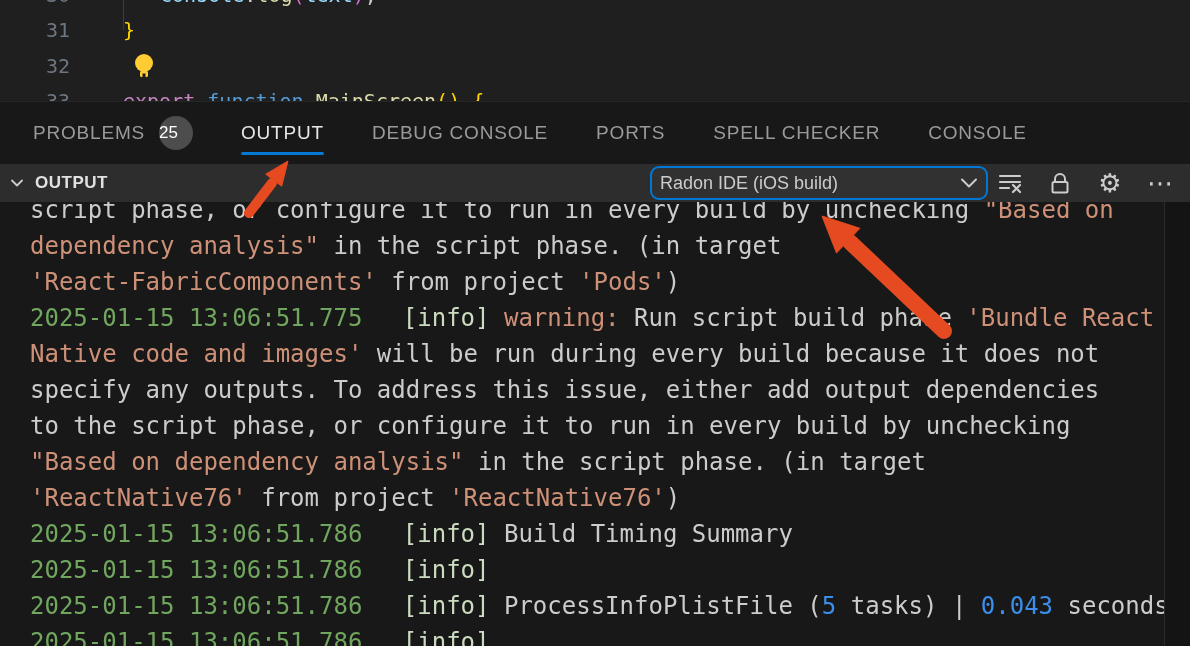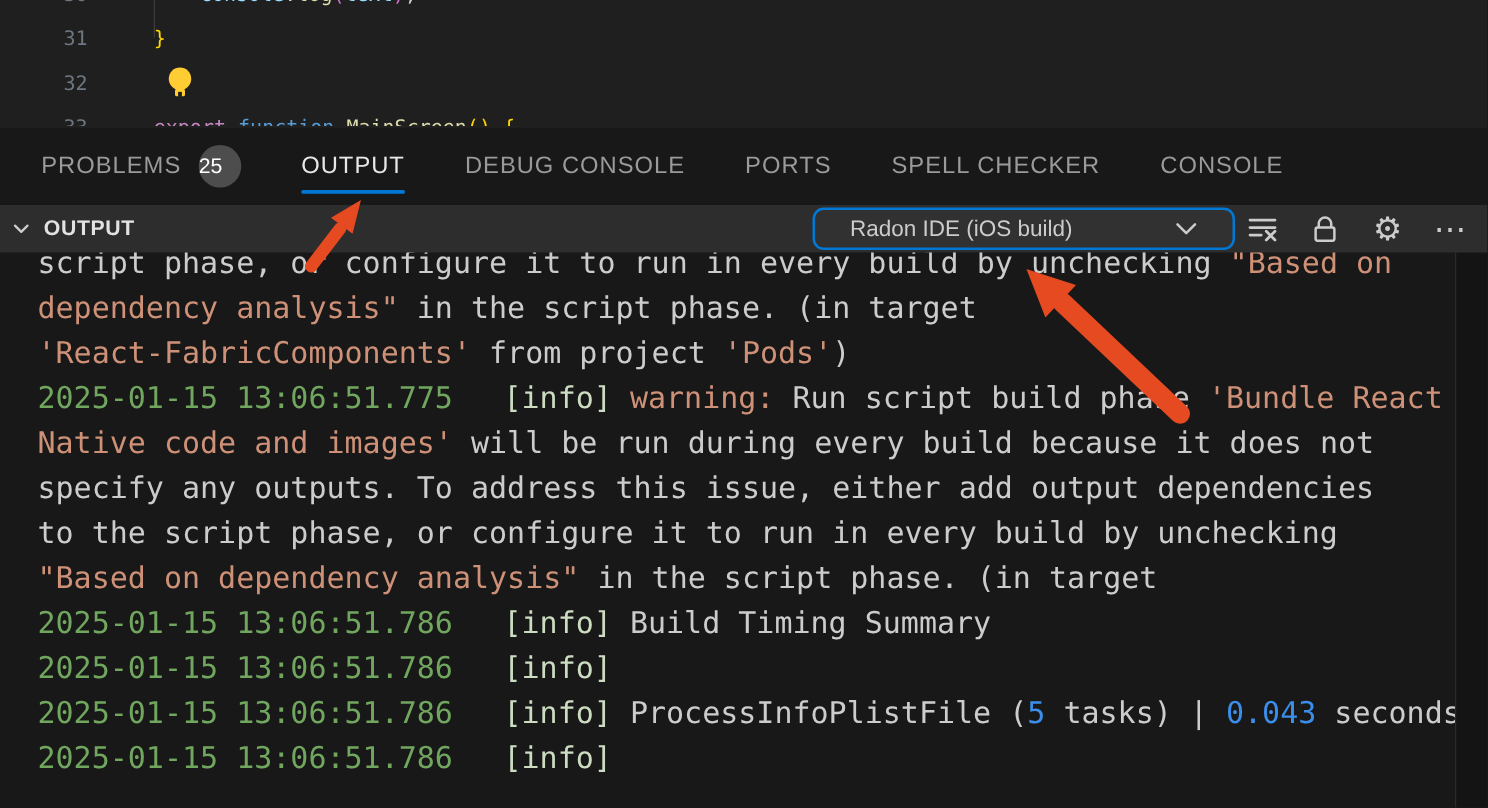--- a/index.html
+++ b/index.html
@@ -3,21 +3,21 @@
 <meta charset="utf-8">
 <style>
   * { margin:0; padding:0; box-sizing:border-box; }
   html,body { width:1190px; height:646px; overflow:hidden; background:#181818;
               font-family:"Liberation Sans", sans-serif; position:relative; }
 
   
   .editor { position:absolute; top:0; left:0; width:1190px; height:101px;
             background:#1f1f1f; overflow:hidden; }
   .code-row { position:absolute; left:0; width:100%; height:35px; line-height:35px;
-              font-family:"DejaVu Sans Mono", monospace; font-size:16px; white-space:pre; }
+              font-family:"DejaVu Sans Mono", monospace; font-size:20px; white-space:pre; }
   .code-row .lnum { position:absolute; left:0; width:70px; text-align:right; color:#6e7681; }
   .code-row .code { position:absolute; top:0; }
   .indent-guide { position:absolute; left:123px; top:0; width:1px; height:30px; background:#3c3c3c; }
   .e-ident { color:#9cdcfe; } .e-plain { color:#cccccc; } .e-func { color:#dcdcaa; }
   .e-brkpink { color:#d670d6; } .e-brkgold { color:#ffd700; }
   .e-kw { color:#c586c0; } .e-kwblue { color:#569cd6; }
   .lightbulb { position:absolute; left:131px; top:52px; }
 
   
   .tabbar { position:absolute; top:101px; left:0; width:1190px; height:63px;
@@ -34,21 +34,21 @@
 
   
   .panel-header { position:absolute; top:164px; left:0; width:1190px; height:38px;
                   background:#2d2d2d; z-index:3; display:flex; align-items:center; }
   .ph-chevron { margin-left:8px; display:flex; align-items:center; }
   .ph-title { margin-left:9px; font-size:17px; font-weight:bold; letter-spacing:0.5px;
               color:#e2e2e2; }
   .dropdown { position:absolute; left:650px; top:2px; width:338px; height:34px;
               background:#313131; border:2px solid #0078d4; border-radius:9px;
               color:#cccccc; font-size:18px; display:flex; align-items:center;
-              justify-content:space-between; padding:0 28px; cursor:pointer; }
+              justify-content:space-between; padding:0 8px; cursor:pointer; }
   .hdr-icons { position:absolute; right:16px; top:0; height:38px;
                display:flex; align-items:center; gap:22px; }
   .hdr-icon { width:28px; height:28px; display:flex; align-items:center; justify-content:center;
               color:#cccccc; cursor:pointer; }
   .hdr-icon .glyph { font-size:26px; line-height:28px; color:#cccccc; }
 
   
   .log { position:absolute; top:164px; left:0; width:1190px; height:482px;
          background:#181818; overflow:hidden; z-index:1; }
   .log-inner { padding:28px 0 0 30px; }
@@ -105,20 +105,21 @@
 <div class="log">
   <div class="log-inner">
       <div class="log-line"><span class="c-plain">script phase, or configure it to run in every build by unchecking </span><span class="c-str">"Based on</span></div>
       <div class="log-line"><span class="c-str">dependency analysis"</span><span class="c-plain"> in the script phase. (in target</span></div>
       <div class="log-line"><span class="c-str">'React-FabricComponents'</span><span class="c-plain"> from project </span><span class="c-str">'Pods'</span><span class="c-plain">)</span></div>
       <div class="log-line"><span class="c-ts">2025-01-15 13:06:51.775 </span><span class="c-info">[info]</span><span class="c-plain"> </span><span class="c-warn">warning:</span><span class="c-plain"> Run script build phase </span><span class="c-str">'Bundle React</span></div>
       <div class="log-line"><span class="c-str">Native code and images'</span><span class="c-plain"> will be run during every build because it does not</span></div>
       <div class="log-line"><span class="c-plain">specify any outputs. To address this issue, either add output dependencies</span></div>
       <div class="log-line"><span class="c-plain">to the script phase, or configure it to run in every build by unchecking</span></div>
       <div class="log-line"><span class="c-str">"Based on dependency analysis"</span><span class="c-plain"> in the script phase. (in target</span></div>
+      <div class="log-line"><span class="c-str">'ReactNative76'</span><span class="c-plain"> from project </span><span class="c-str">'ReactNative76'</span><span class="c-plain">)</span></div>
       <div class="log-line"><span class="c-ts">2025-01-15 13:06:51.786 </span><span class="c-info">[info]</span><span class="c-plain"> Build Timing Summary</span></div>
       <div class="log-line"><span class="c-ts">2025-01-15 13:06:51.786 </span><span class="c-info">[info]</span></div>
       <div class="log-line"><span class="c-ts">2025-01-15 13:06:51.786 </span><span class="c-info">[info]</span><span class="c-plain"> ProcessInfoPlistFile (</span><span class="c-num">5</span><span class="c-plain"> tasks) | </span><span class="c-num">0.043</span><span class="c-plain"> seconds</span></div>
       <div class="log-line"><span class="c-ts">2025-01-15 13:06:51.786 </span><span class="c-info">[info]</span></div>
     </div>
 </div>
 <div class="scroll-edge"></div>
 
 <div class="panel-header">
   <span class="ph-chevron">

